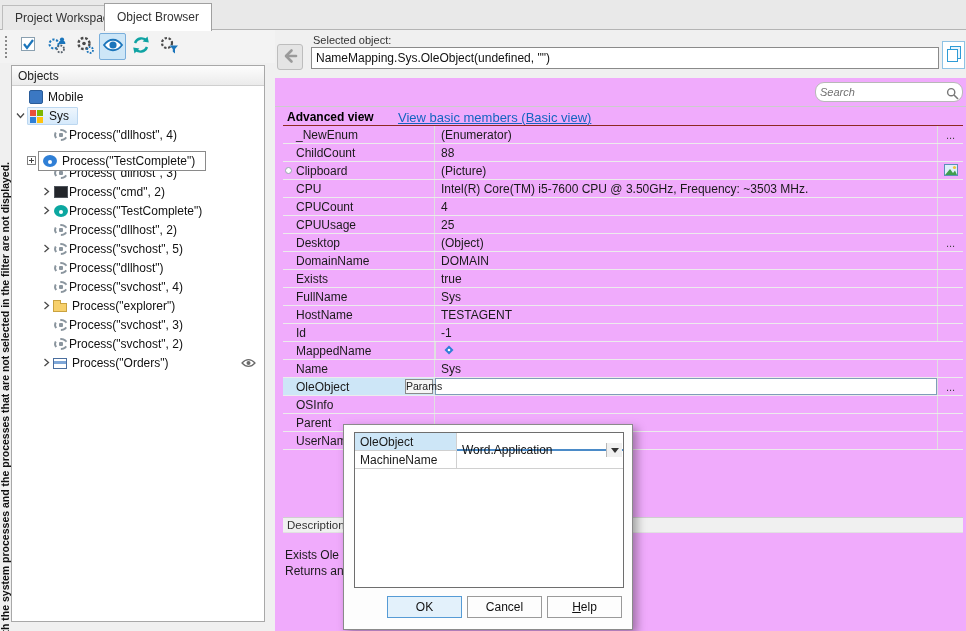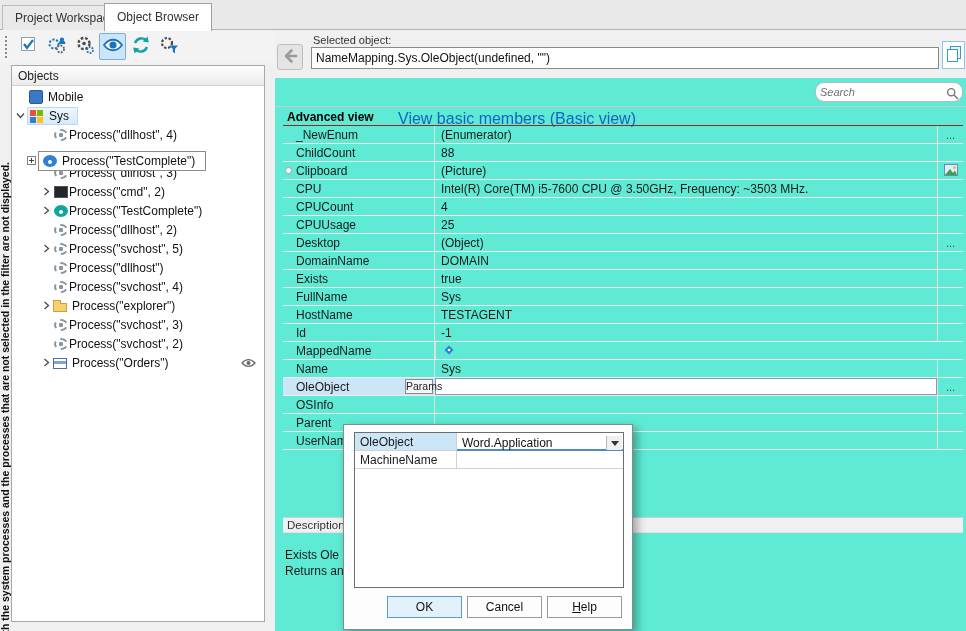--- a/index.html
+++ b/index.html
@@ -52,39 +52,39 @@
   .i-tcb { width:12px; height:12px; margin:1px; border-radius:50%; background:#2f7fd6; }
   .i-tcb::after { content:""; position:absolute; left:5px; top:5px; width:4px; height:4px; border-radius:50%; background:#fff; }
   
   .float-item { position:absolute; left:26px; top:64px; height:20px; display:flex; align-items:center; background:#fff; border:1px solid #8a8a8a; padding:0 10px 0 3px; z-index:5; font-size:12px; }
   .float-item .ticon { margin-right:5px; }
   .plus-box { position:absolute; left:15px; top:69px; width:9px; height:9px; border:1px solid #808080; background:#fff; z-index:5; }
   .plus-box::before { content:""; position:absolute; left:1px; top:3px; width:5px; height:1px; background:#404040; }
   .plus-box::after { content:""; position:absolute; left:3px; top:1px; width:1px; height:5px; background:#404040; }
 
   
-  .rpanel { position:absolute; left:275px; top:30px; width:691px; height:601px; background:#5eead4; }
+  .rpanel { position:absolute; left:275px; top:30px; width:691px; height:601px; background:#f0abfc; }
   .sel-bar { position:absolute; left:0; top:0; width:100%; height:48px; background:#f0f0f0; }
   .back-btn { position:absolute; left:2px; top:14px; width:26px; height:26px; background:#e4e4e4; border:1px solid #bdbdbd; border-radius:3px; display:flex; align-items:center; justify-content:center; }
   .sel-label { position:absolute; left:38px; top:4px; font-size:11px; color:#333; }
   .sel-input { position:absolute; left:36px; top:17px; width:628px; height:22px; border:1px solid #8a8a8a; background:#fff; font-family:inherit; font-size:12px; padding:0 4px; color:#111; }
   .copy-btn { position:absolute; right:1px; top:11px; width:23px; height:28px; background:#fff; border:1px solid #8fc3e4; display:flex; align-items:center; justify-content:center; z-index:2; }
 
   .dtabs { position:absolute; left:8px; top:54px; height:23px; display:flex; z-index:2; }
   .dtab { padding:0 12px; font-size:12px; line-height:21px; height:22px; border:1px solid #a8a8a8; background:#ececec; color:#333; margin-right:2px; }
   .dtab.active { background:#fff; height:23px; border-bottom:1px solid #fff; }
   .tabline { position:absolute; left:0; top:76px; width:100%; border-top:1px solid #cccccc; }
 
   .search-box { position:absolute; right:3px; top:52px; width:148px; height:20px; border:1px solid #b8b8b8; border-radius:9px; background:#fff; }
   .search-input { position:absolute; left:4px; top:1px; width:122px; height:16px; border:none; outline:none; font-family:inherit; font-size:11px; color:#333; background:transparent; }
   .search-input::placeholder { font-style:italic; color:#707070; }
   .search-icon { position:absolute; right:3px; top:3px; }
 
   .adv-title { position:absolute; left:12px; top:80px; font-size:12px; font-weight:bold; color:#000; }
-  .adv-link { position:absolute; left:123px; top:80px; font-size:16px; color:#1464c0; text-decoration:underline; cursor:pointer; }
+  .adv-link { position:absolute; left:123px; top:80px; font-size:13px; color:#1464c0; text-decoration:underline; cursor:pointer; }
   .red-line { position:absolute; left:8px; top:95px; width:680px; height:1px; background:#8e2a21; }
 
   .pgrid { position:absolute; left:8px; top:96px; width:680px; }
   .prow { height:18px; display:flex; align-items:stretch; border-bottom:1px solid #ececec; font-size:12px; }
   .pname { flex:0 0 152px; border-right:1px solid #e0e0e0; padding-left:13px; display:flex; align-items:center; color:#1a1a1a; position:relative; }
   .pval { flex:1; padding-left:6px; display:flex; align-items:center; color:#1a1a1a; overflow:hidden; white-space:nowrap; }
   .pact { flex:0 0 26px; border-left:1px solid #e0e0e0; display:flex; align-items:center; justify-content:center; color:#444; font-size:11px; }
   .pmark { position:absolute; left:2px; top:5px; width:7px; height:7px; border:1px solid #98a6b0; border-radius:50%; background:#fff; }
   .prow.sel .pname { background:#cde6f7; }
   .prow.sel .pval { border:1px solid #7f9db9; background:#fff; }
@@ -94,21 +94,21 @@
   .desc-line1 { position:absolute; left:10px; top:518px; font-size:12px; color:#1a1a1a; }
   .desc-line2 { position:absolute; left:10px; top:534px; font-size:12px; color:#1a1a1a; }
 
   
   .dialog { position:absolute; left:343px; top:424px; width:290px; height:206px; background:#fdfdfd; border:1px solid #8a8a8a; box-shadow:4px 4px 9px rgba(0,0,0,.35); z-index:20; }
   .dgrid { position:absolute; left:10px; top:7px; width:270px; height:156px; border:1px solid #6e6e6e; background:#fff; overflow:hidden; }
   .drow { display:flex; height:18px; border-bottom:1px solid #d0d0d0; font-size:12px; align-items:stretch; }
   .dname { flex:0 0 102px; border-right:1px solid #d0d0d0; padding-left:5px; display:flex; align-items:center; color:#1a1a1a; }
   .drow.sel .dname { background:#cde6f7; }
   .dval { flex:1; position:relative; }
-  .combo { position:absolute; inset:0; border:1px solid #4b8bc8; display:flex; align-items:flex-end; background:#fff;margin-top:16px; }
+  .combo { position:absolute; inset:0; border:1px solid #4b8bc8; display:flex; align-items:center; background:#fff;margin-top:16px; }
   .combo-text { flex:1; padding-left:4px; font-size:12px; display:flex; align-items:center; white-space:nowrap; overflow:hidden; color:#111; }
   .combo-arrow { flex:0 0 16px; background:#f0f0f0; border-left:1px solid #b8b8b8; display:flex; align-items:center; justify-content:center; }
   .combo-arrow::after { content:""; border:4px solid transparent; border-top:5px solid #333; margin-top:5px; }
   .dbtns { position:absolute; right:10px; bottom:11px; display:flex; gap:5px; }
   .dbtn { width:75px; height:22px; font-size:12px; line-height:20px; text-align:center; background:#fdfdfd; border:1px solid #9a9a9a; color:#111; display:block; }
   .dbtn.default { background:#e3f1fb; border-color:#569bd5; }
   .dbtn.help-key::first-letter { text-decoration:underline; }
 </style>
 </head>
 <body>

